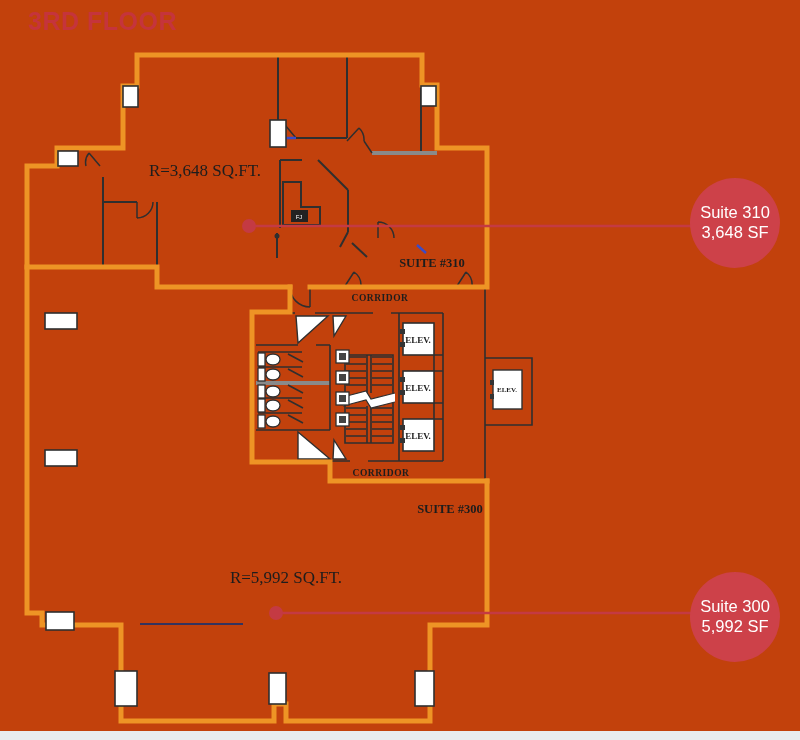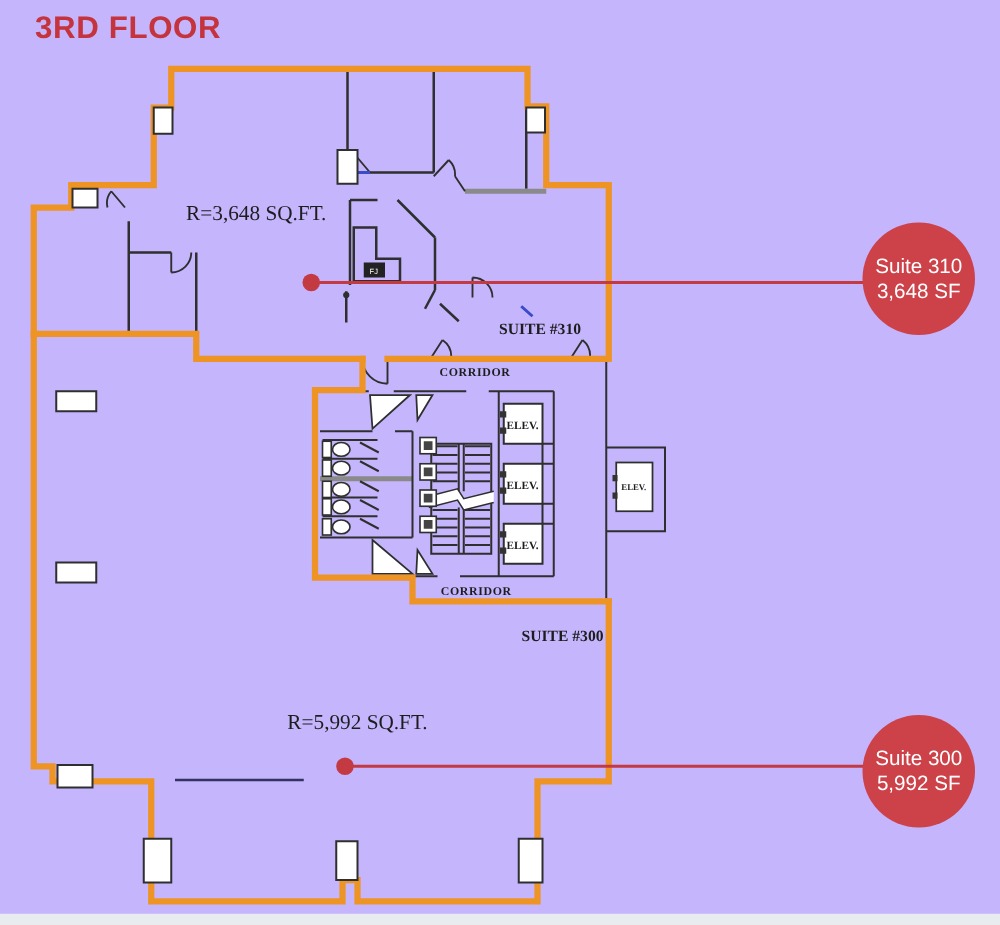--- a/index.html
+++ b/index.html
@@ -1,16 +1,16 @@
 <!DOCTYPE html>
 <html><head>
 <meta charset="utf-8">
 <style>
   html,body{margin:0;padding:0;background:#ffffff;}
-  .page{position:relative;width:800px;height:740px;background:#c4b5fd;overflow:hidden;
+  .page{position:relative;width:800px;height:740px;background:#c2410c;overflow:hidden;
         font-family:"Liberation Sans",sans-serif;}
   svg{display:block;}
   .t-serif{font-family:"Liberation Serif","DejaVu Serif",serif;fill:#1d1d1d;}
   .t-serif-b{font-family:"Liberation Serif","DejaVu Serif",serif;font-weight:bold;fill:#1d1d1d;}
   .badge-text{font-family:"Liberation Sans","DejaVu Sans",sans-serif;fill:#ffffff;}
   .title-text{font-family:"Liberation Sans","DejaVu Sans",sans-serif;font-weight:bold;fill:#c5343c;letter-spacing:.5px;}
 </style>
 </head>
 <body>
 

